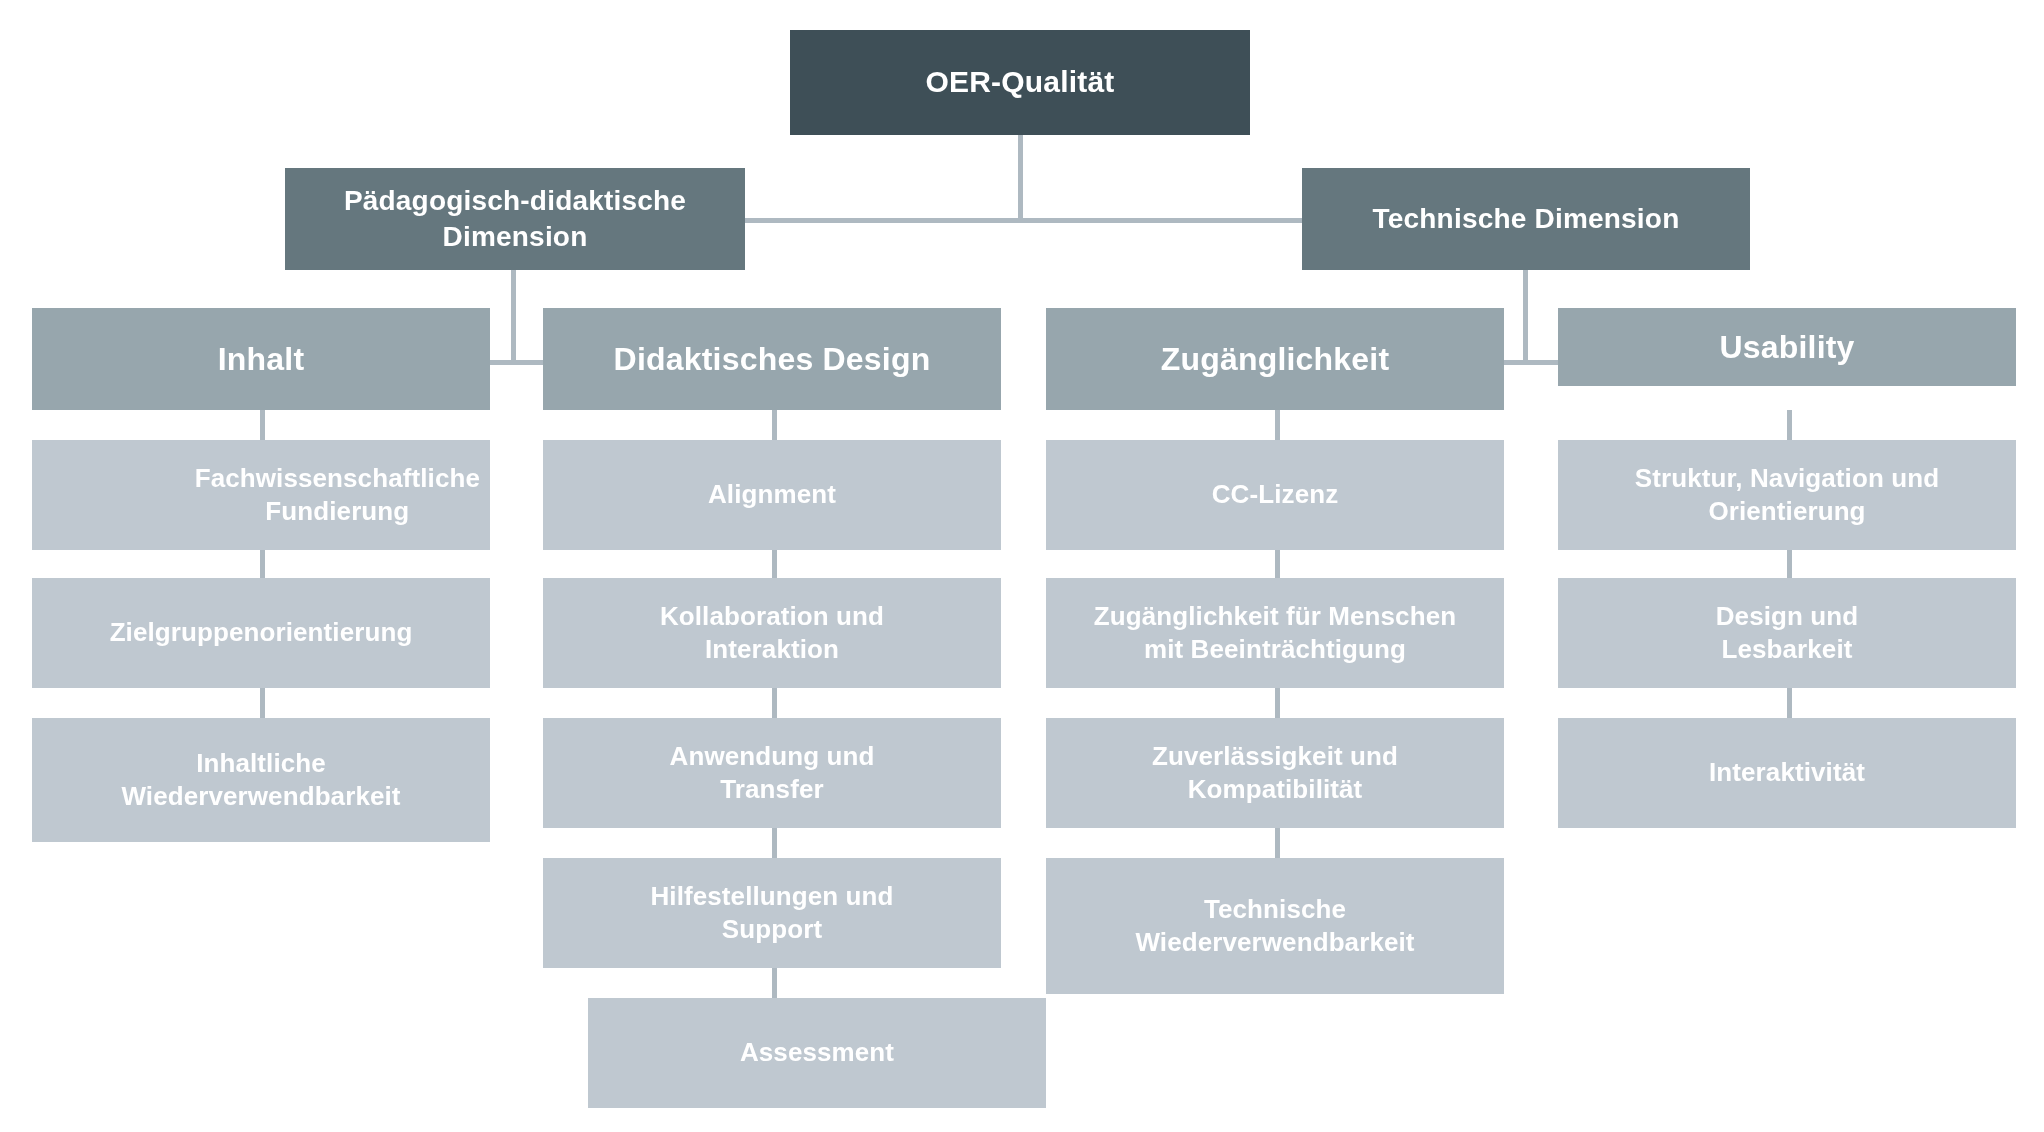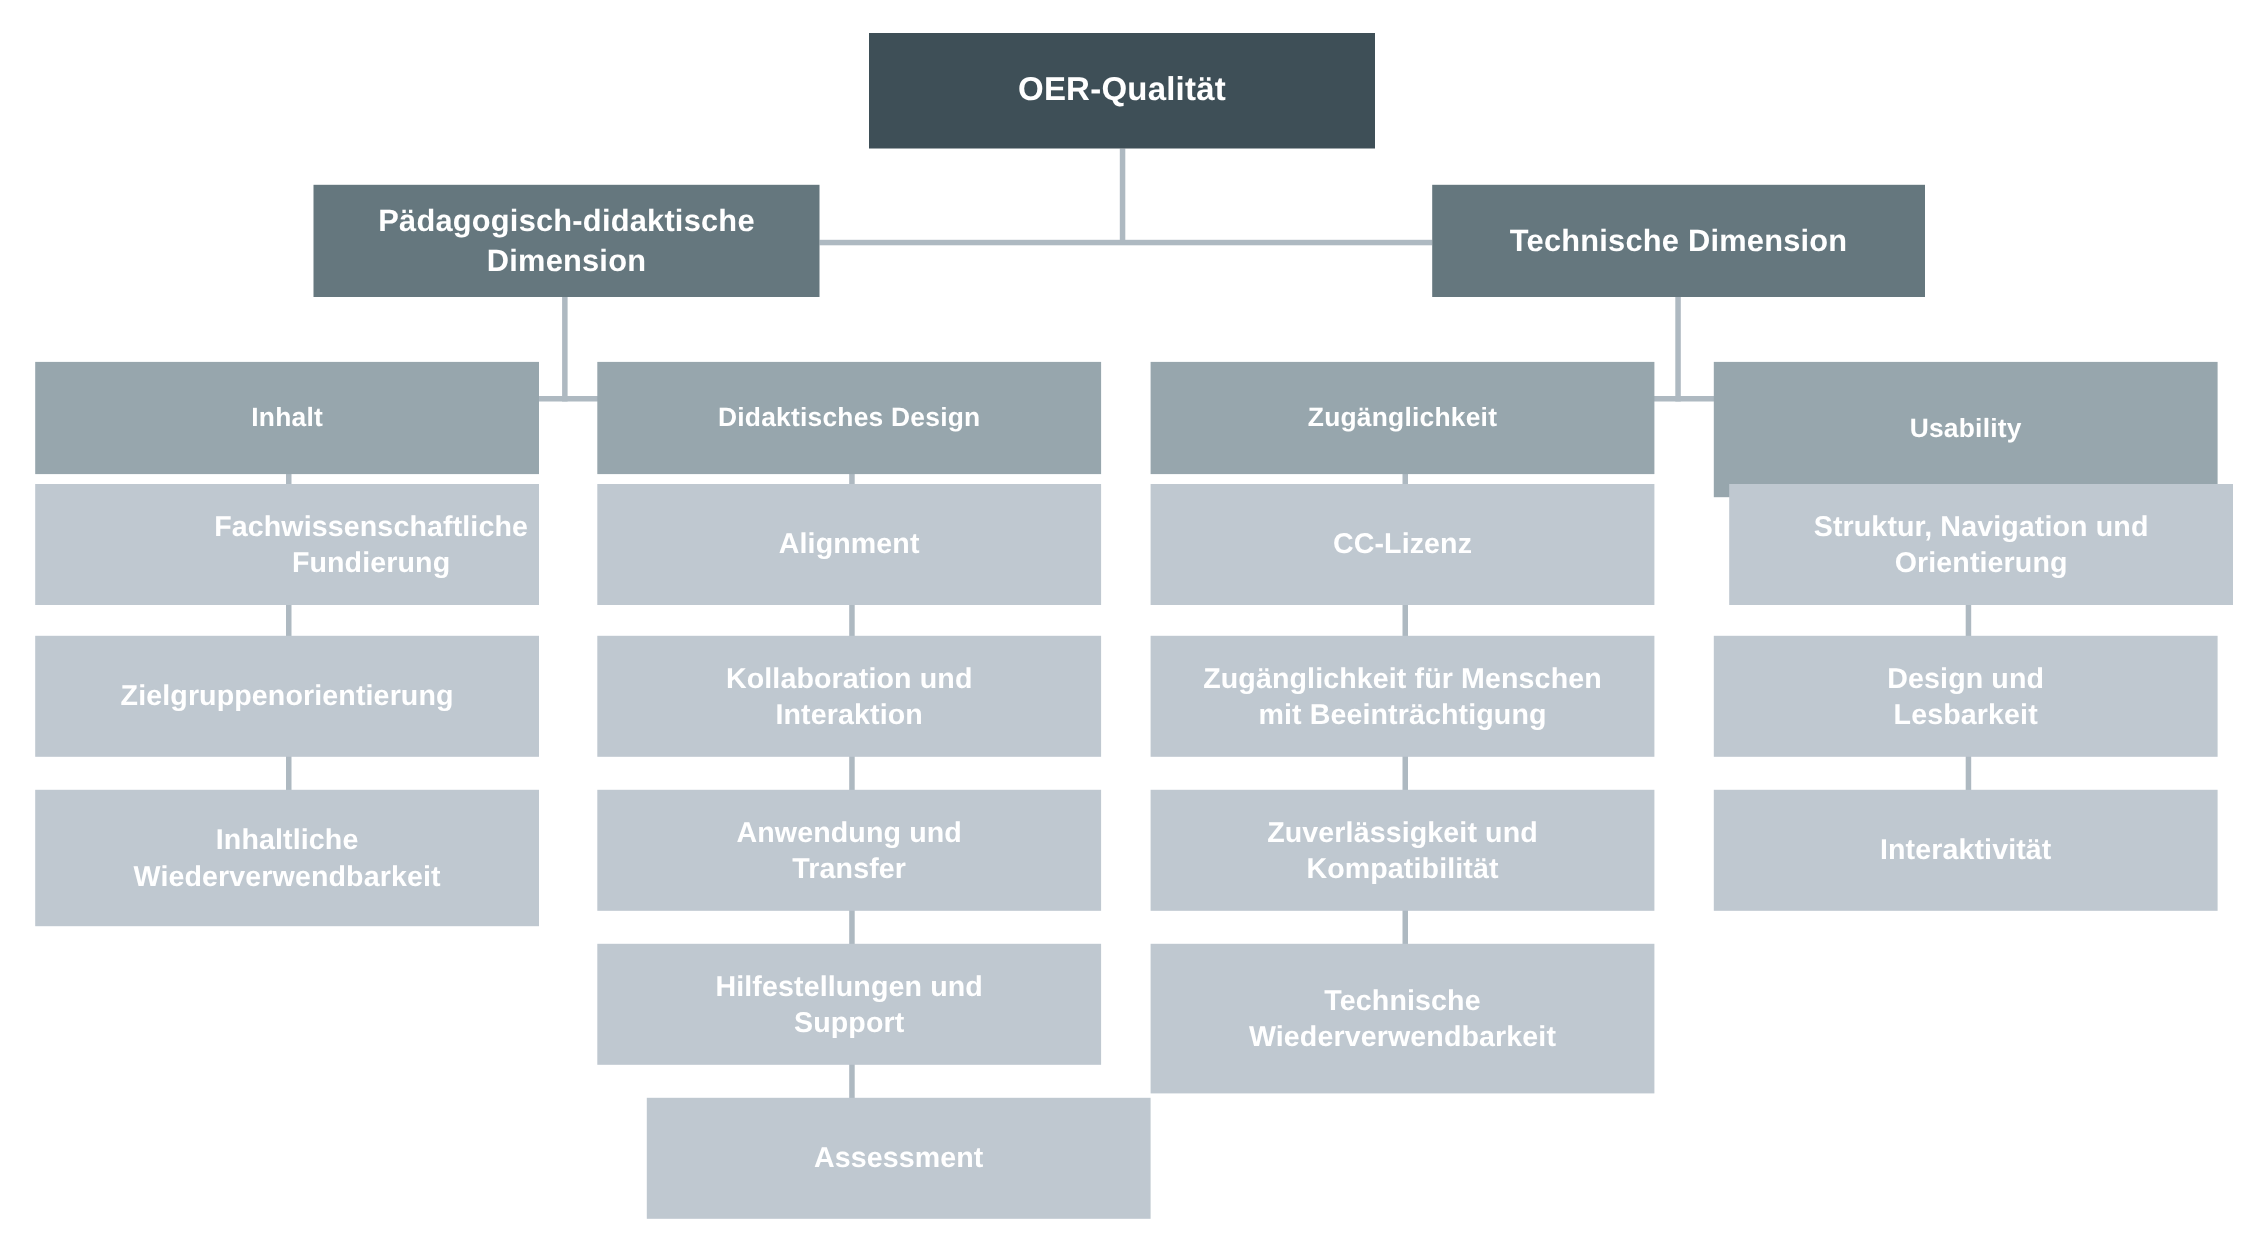--- a/index.html
+++ b/index.html
@@ -35,23 +35,22 @@
     font-size: 30px;
     letter-spacing: 0.2px;
   }
   .node-dim {
     background: #65777e;
     font-size: 28px;
     letter-spacing: 0.2px;
   }
   .node-cat {
     background: #97a6ad;
-    font-size: 24px;
+    font-size: 32px;
     letter-spacing: 0.2px;
-    margin-top: 21px;
   }
   .node-leaf {
     background: #bfc8d0;
     font-size: 26px;
     letter-spacing: 0.1px;
   }
   .node-label {
     display: block;
     white-space: pre-line;
   }
@@ -104,21 +103,21 @@
   </div>
 
   <div class="node node-cat" style="left:543px; top:308px; width:458px; height:102px;">
     <span class="node-label">Didaktisches Design</span>
   </div>
 
   <div class="node node-cat" style="left:1046px; top:308px; width:458px; height:102px;">
     <span class="node-label">Zugänglichkeit</span>
   </div>
 
-  <div class="node node-cat" style="left:1558px; top:308px; width:458px; height:123px;">
+  <div class="node node-cat" style="left:1558px; top:308px; width:458px; height:78px;">
     <span class="node-label">Usability</span>
   </div>
 
   <div class="node node-leaf" style="left:32px; top:440px; width:458px; height:110px;justify-content:flex-end;">
     <span class="node-label">Fachwissenschaftliche
 Fundierung</span>
   </div>
   <div class="node node-leaf" style="left:32px; top:578px; width:458px; height:110px;">
     <span class="node-label">Zielgruppenorientierung</span>
   </div>
@@ -155,21 +154,21 @@
   </div>
   <div class="node node-leaf" style="left:1046px; top:718px; width:458px; height:110px;">
     <span class="node-label">Zuverlässigkeit und
 Kompatibilität</span>
   </div>
   <div class="node node-leaf" style="left:1046px; top:858px; width:458px; height:136px;">
     <span class="node-label">Technische
 Wiederverwendbarkeit</span>
   </div>
 
-  <div class="node node-leaf" style="left:1558px; top:440px; width:458px; height:110px;margin-left:14px;">
+  <div class="node node-leaf" style="left:1558px; top:440px; width:458px; height:110px;">
     <span class="node-label">Struktur, Navigation und
 Orientierung</span>
   </div>
   <div class="node node-leaf" style="left:1558px; top:578px; width:458px; height:110px;">
     <span class="node-label">Design und
 Lesbarkeit</span>
   </div>
   <div class="node node-leaf" style="left:1558px; top:718px; width:458px; height:110px;">
     <span class="node-label">Interaktivität</span>
   </div>

